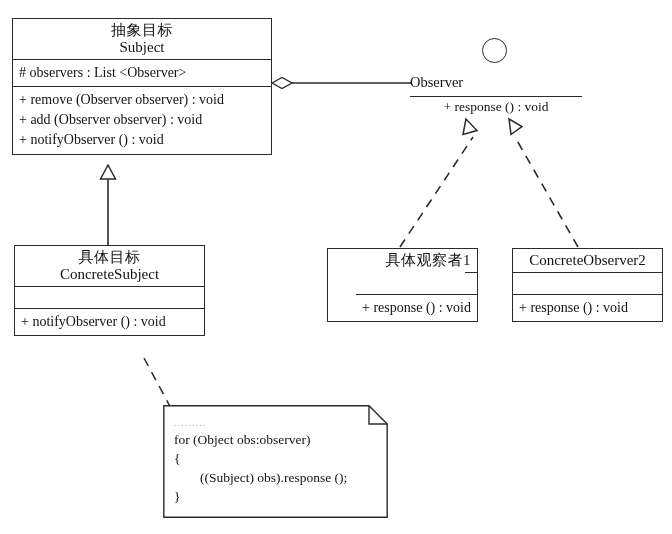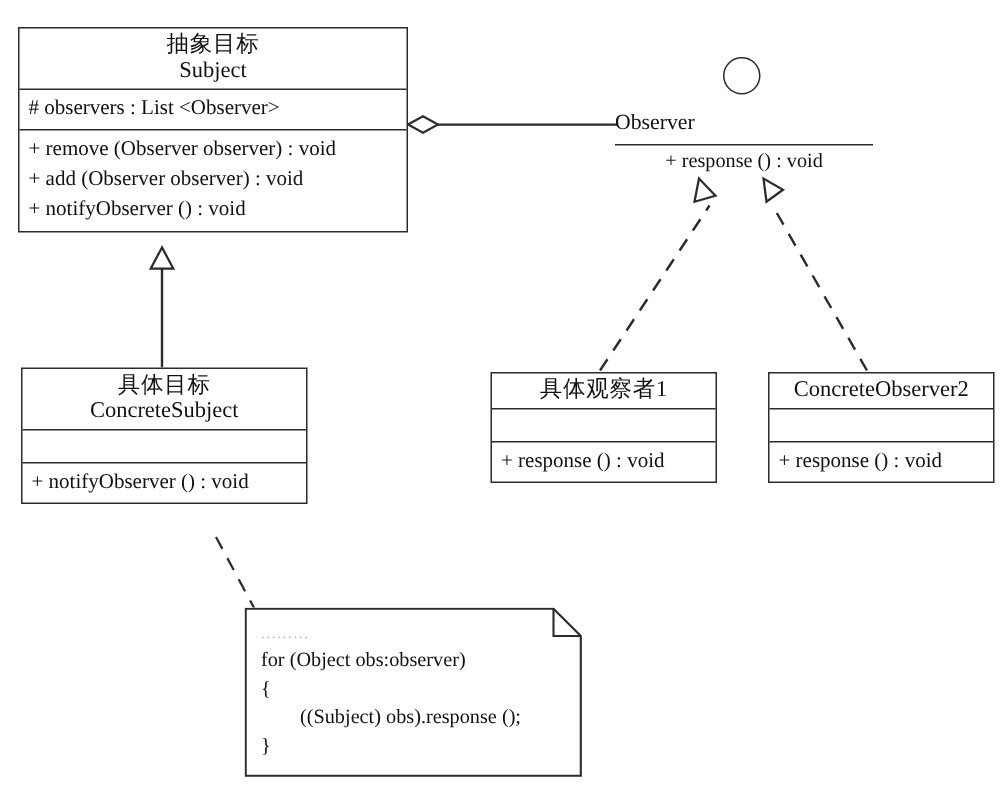--- a/index.html
+++ b/index.html
@@ -192,21 +192,21 @@
     <div class="compartment cmp-title">
       <div class="cn-cjk">具体目标</div>
       <div class="cn-en">ConcreteSubject</div>
     </div>
     <div class="compartment cmp-empty"></div>
     <div class="compartment">
       <div class="member">+ notifyObserver () : void</div>
     </div>
   </div>
 
-  <div class="uml-class" style="left:327px; top:248px; width:151px;">
+  <div class="uml-class" style="left:327px; top:248px; width:151px;align-items:flex-end;">
     <div class="compartment cmp-title">
       <div class="cn-cjk">具体观察者1</div>
     </div>
     <div class="compartment cmp-empty"></div>
     <div class="compartment">
       <div class="member">+ response () : void</div>
     </div>
   </div>
 
   <div class="uml-class" style="left:512px; top:248px; width:151px;">

